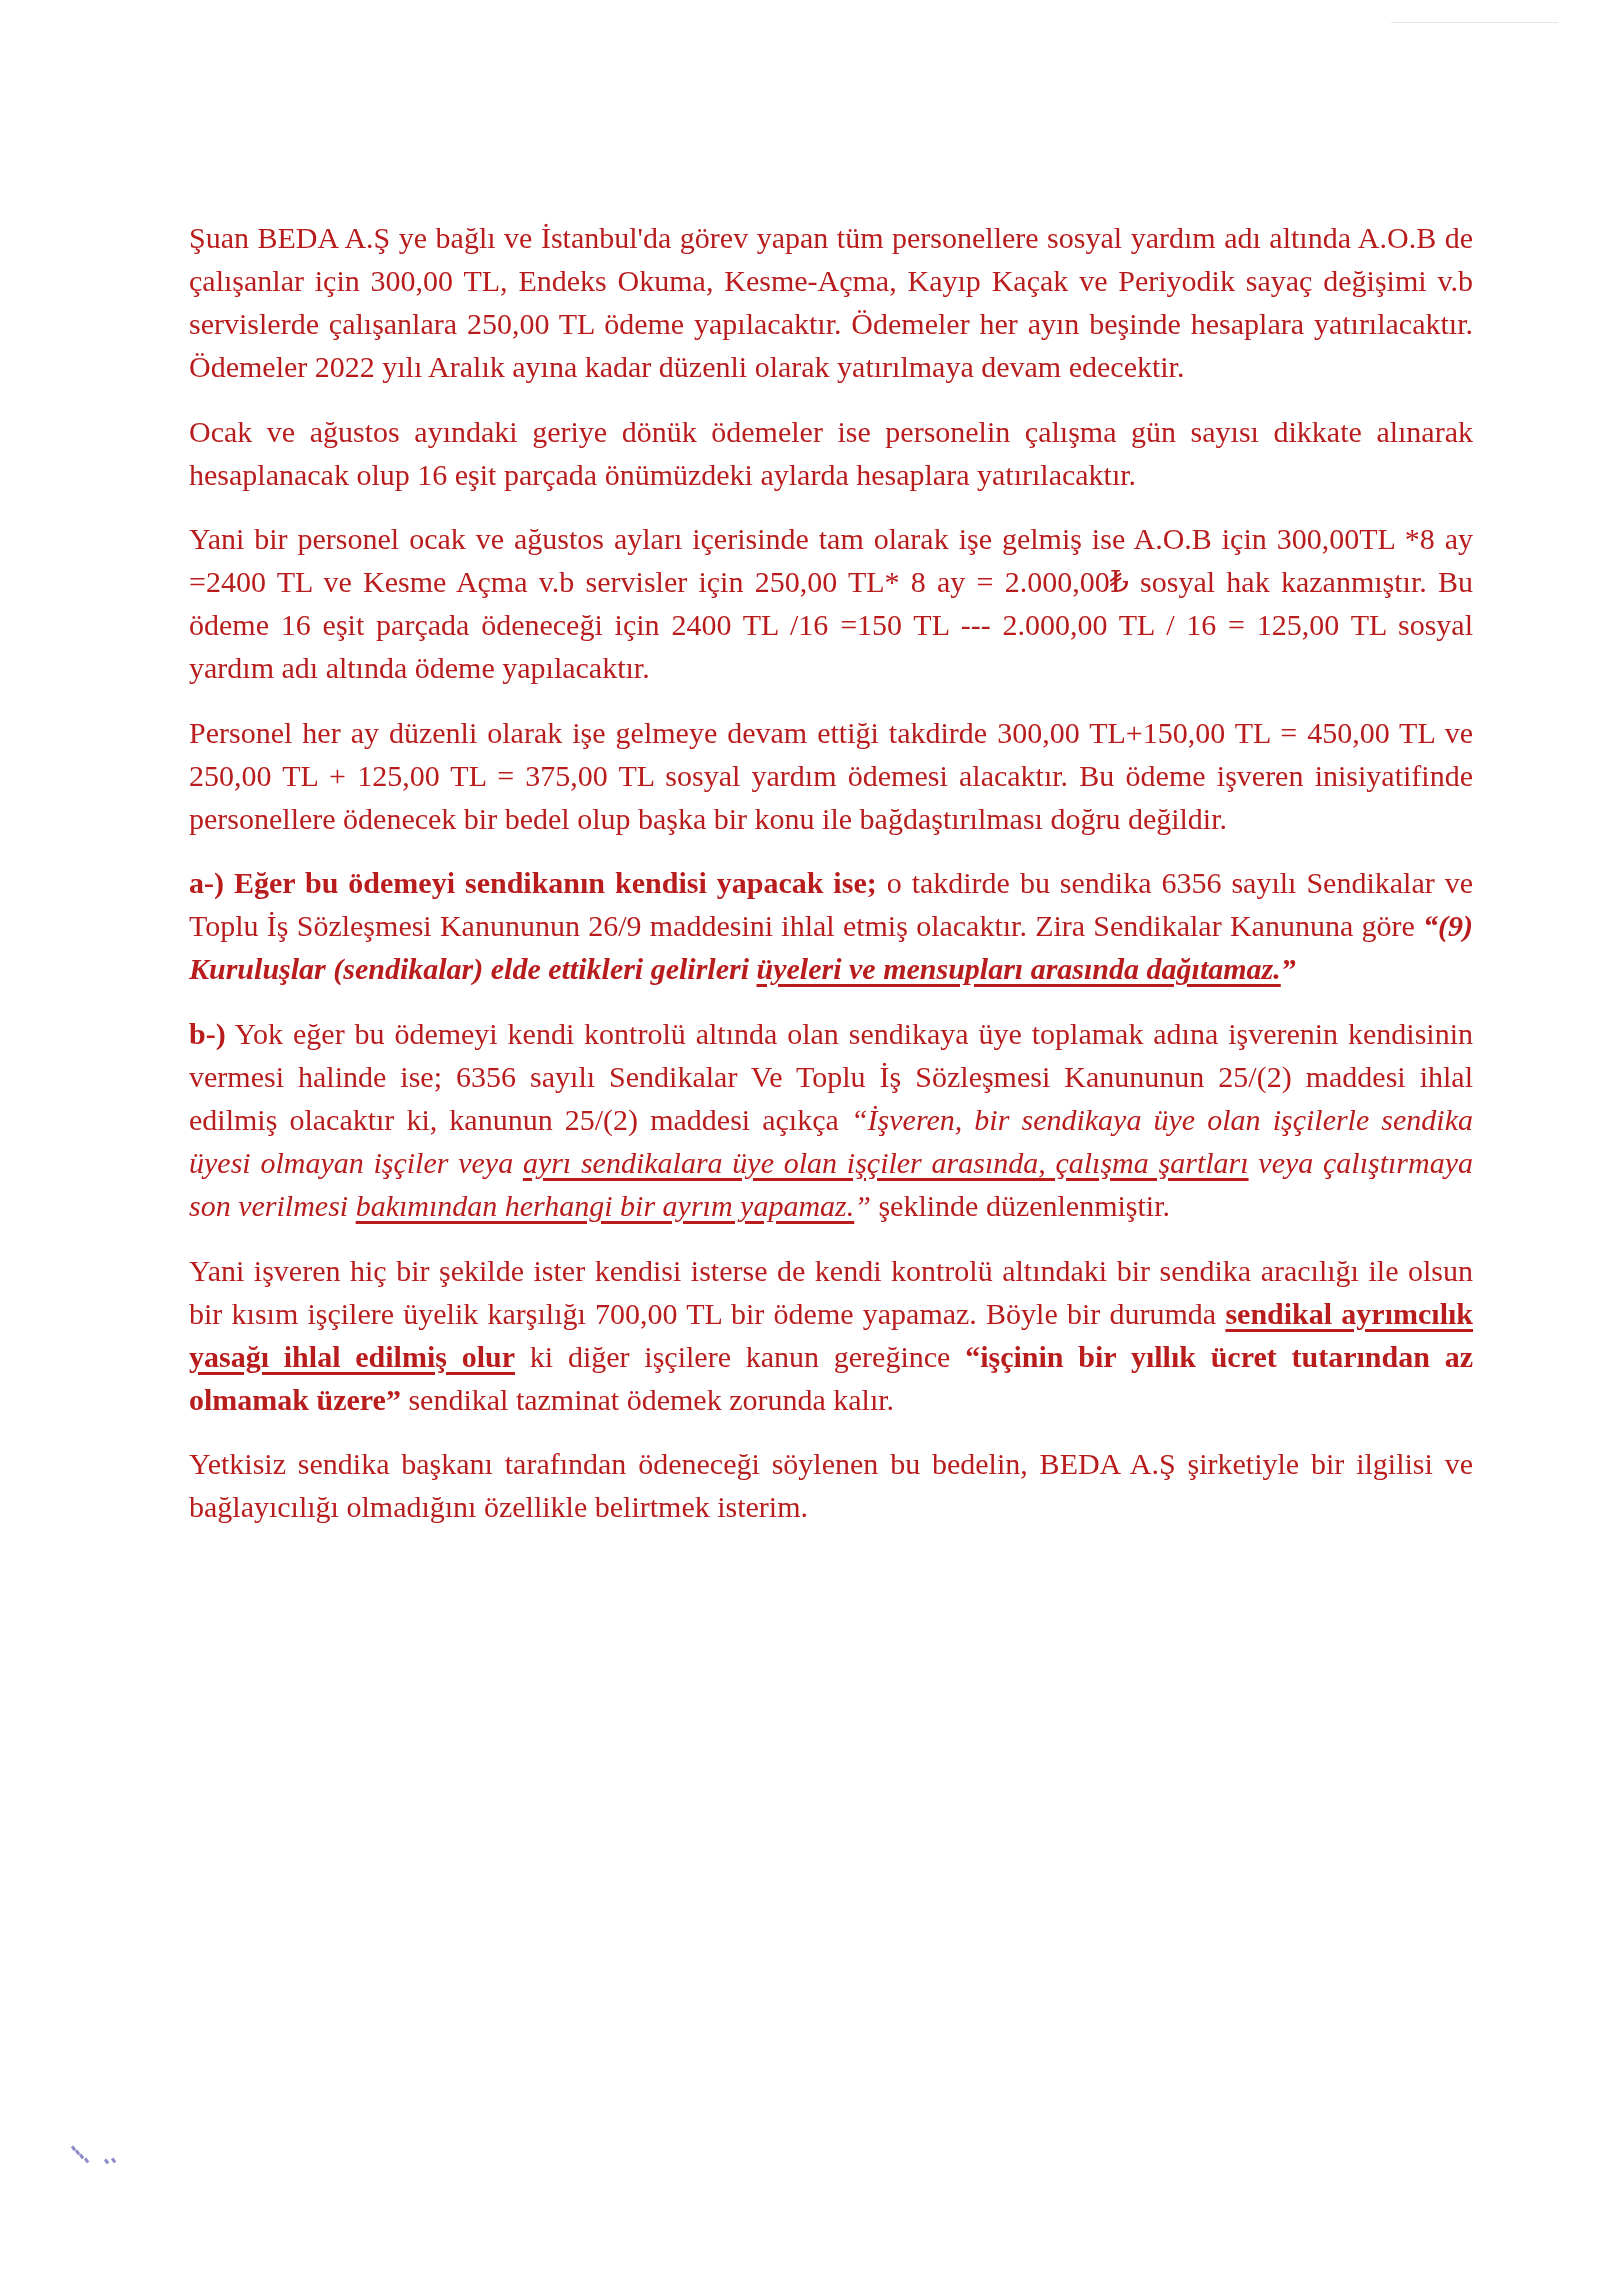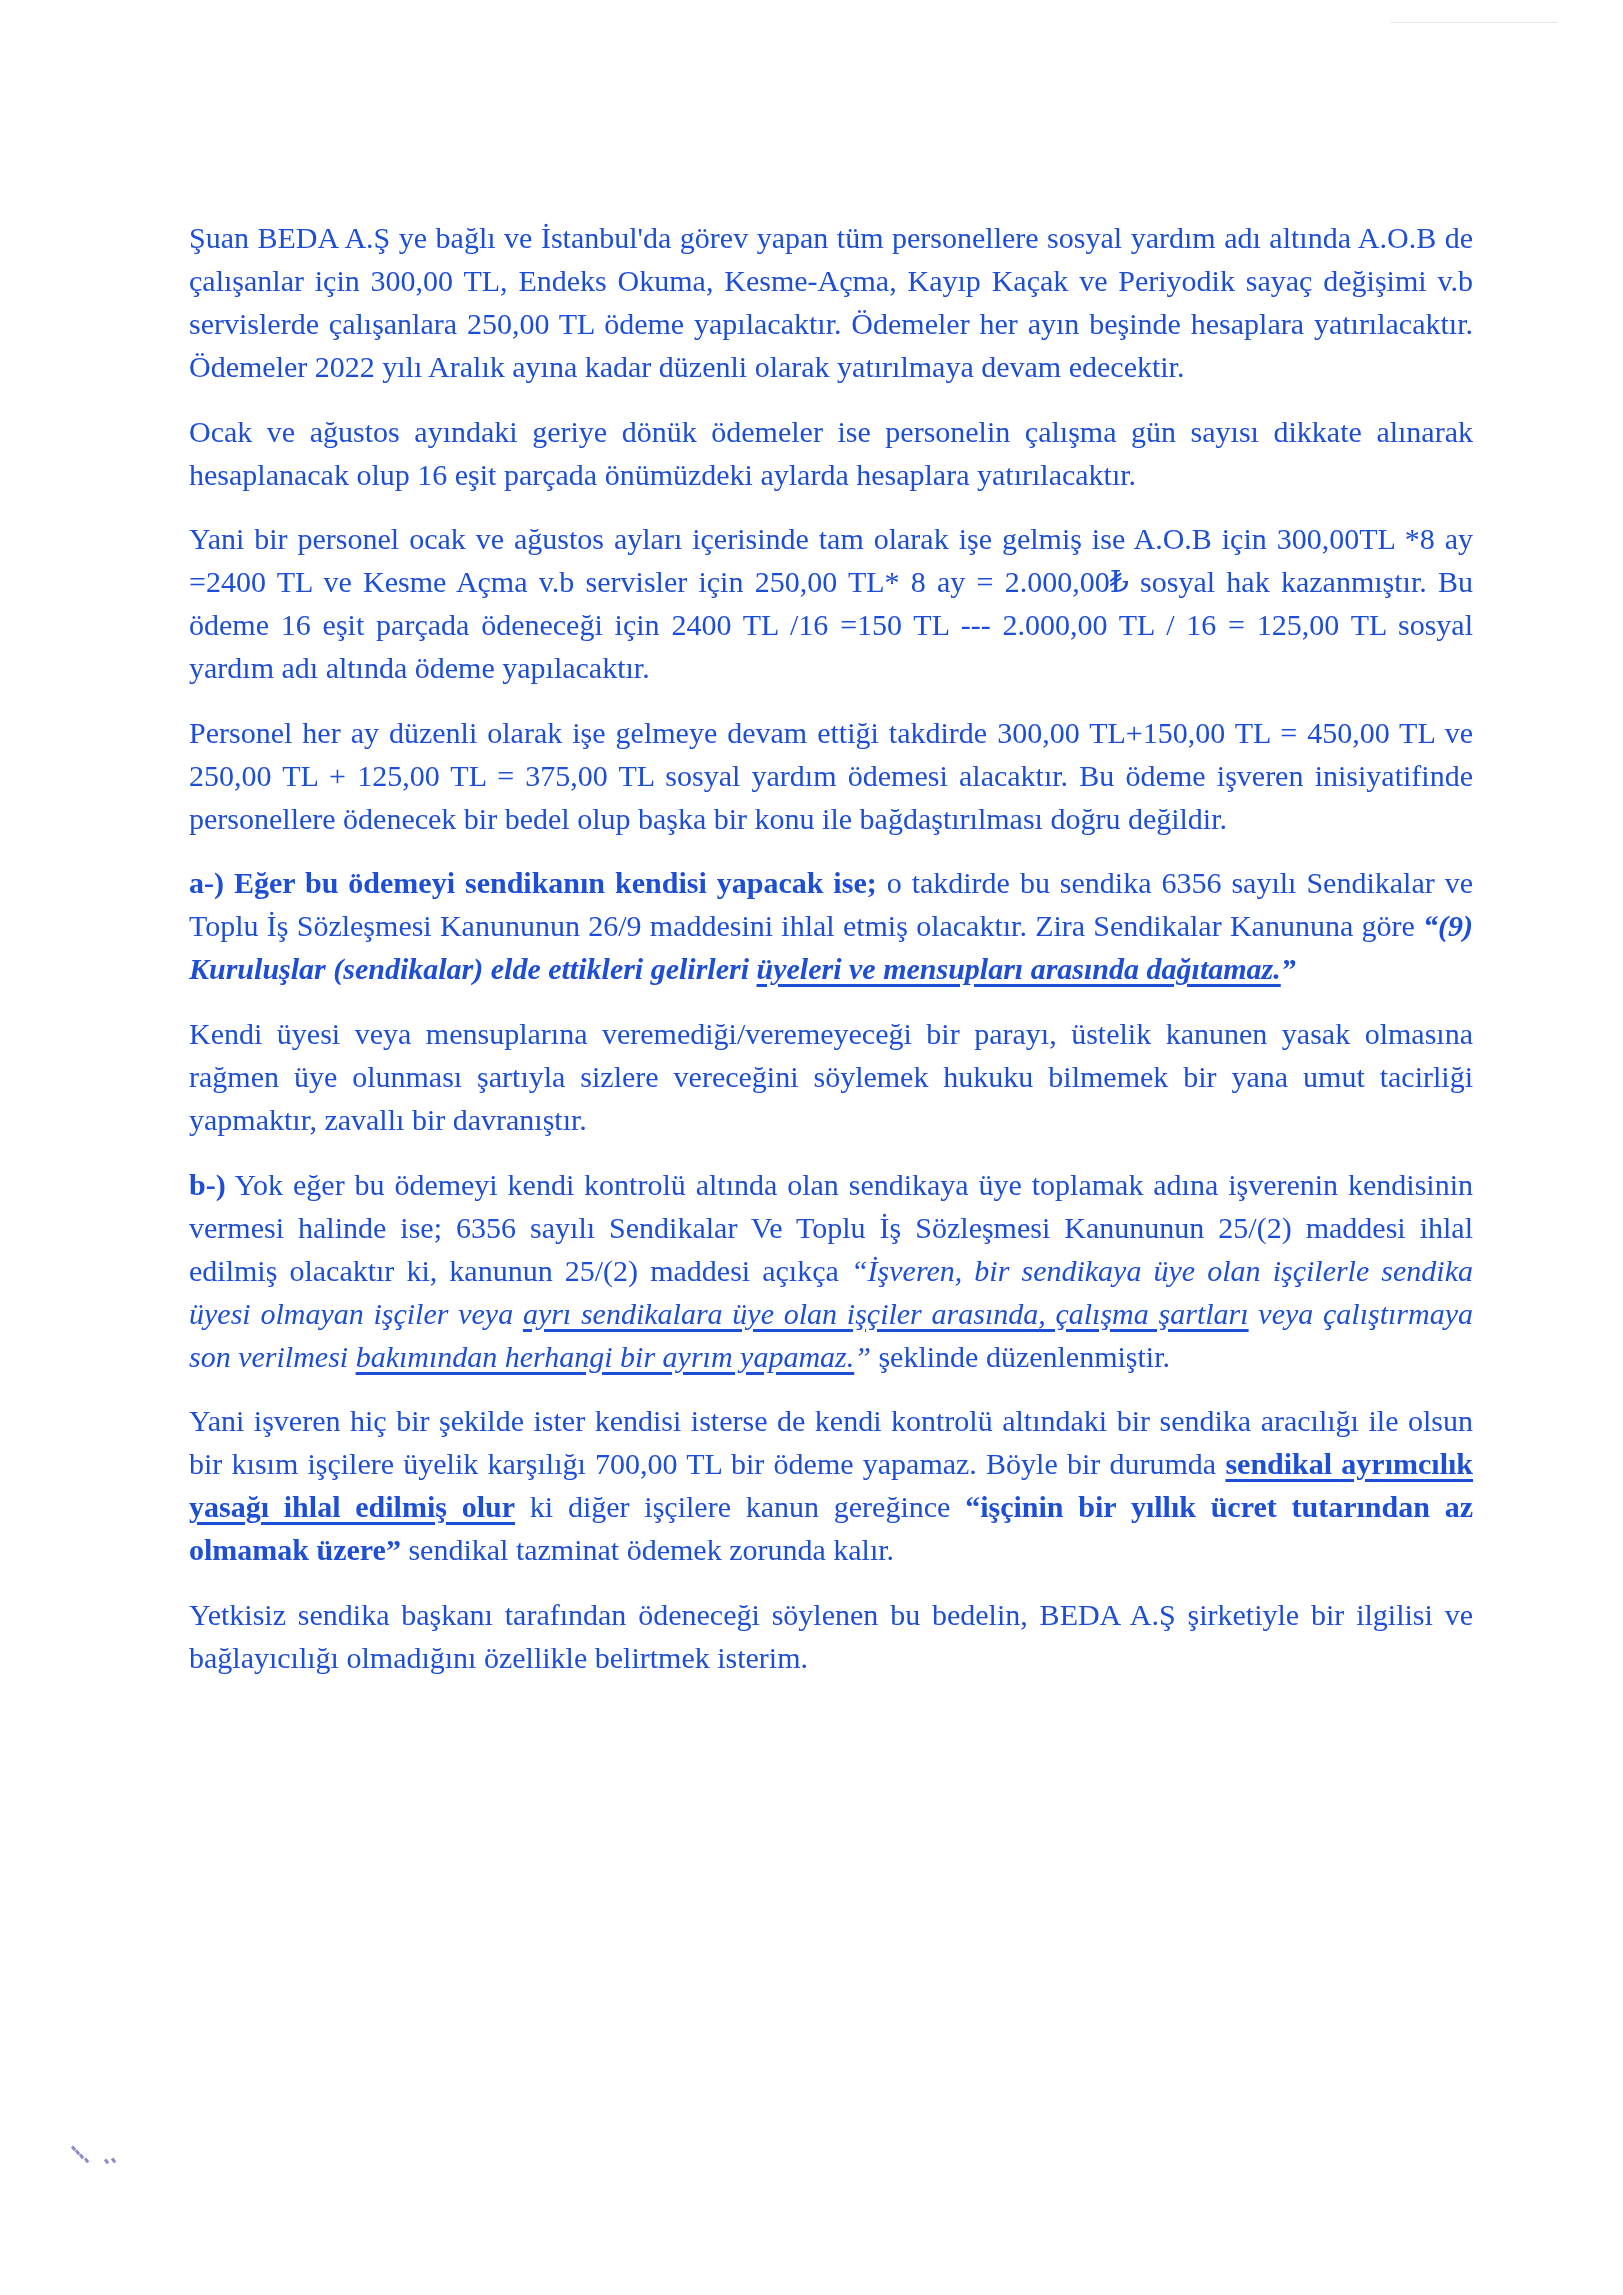--- a/index.html
+++ b/index.html
@@ -5,21 +5,21 @@
   html, body { margin: 0; padding: 0; background: #ffffff; }
   body { width: 1623px; height: 2295px; position: relative; overflow: hidden; }
   .page {
     position: absolute;
     left: 189px;
     top: 216px;
     width: 1284px;
     font-family: "Liberation Serif", "DejaVu Serif", serif;
     font-size: 30px;
     line-height: 43px;
-    color: #1d4ed8;
+    color: #b91c1c;
     text-align: justify;
   }
   .page p { margin: 0 0 21.6px 0; }
   .page p.last { margin-bottom: 5px; }
   .b { font-weight: bold; }
   .i { font-style: italic; }
   .u { text-decoration: underline; text-decoration-thickness: 3.3px; text-underline-offset: 5.2px; }
   .artifact {
     position: absolute;
     left: 71px;
@@ -59,23 +59,20 @@
   <p>
     <span>Yani bir personel ocak ve ağustos ayları içerisinde tam olarak işe gelmiş ise A.O.B için 300,00TL *8 ay =2400 TL ve Kesme Açma v.b servisler için 250,00 TL* 8 ay = 2.000,00₺ sosyal hak kazanmıştır. Bu ödeme 16 eşit parçada ödeneceği için 2400 TL /16 =150 TL  --- 2.000,00 TL / 16 = 125,00 TL sosyal yardım adı altında ödeme yapılacaktır.</span>
   </p>
   <p>
     <span>Personel her ay düzenli olarak işe gelmeye devam ettiği takdirde 300,00 TL+150,00 TL = 450,00 TL ve 250,00 TL + 125,00 TL = 375,00 TL sosyal yardım ödemesi alacaktır. Bu ödeme işveren inisiyatifinde personellere ödenecek bir bedel olup başka bir konu ile bağdaştırılması doğru değildir.</span>
   </p>
   <p>
     <span class="b">a-) Eğer bu ödemeyi sendikanın kendisi yapacak ise;</span><span> o takdirde bu sendika 6356 sayılı Sendikalar ve Toplu İş Sözleşmesi Kanununun 26/9 maddesini ihlal etmiş olacaktır. Zira Sendikalar Kanununa göre </span><span class="b i">“(9) Kuruluşlar (sendikalar) elde ettikleri gelirleri </span><span class="b i u">üyeleri ve mensupları arasında dağıtamaz.</span><span class="b i">”</span>
   </p>
   <p>
-    <span>Kendi üyesi veya mensuplarına veremediği/veremeyeceği bir parayı, üstelik kanunen yasak olmasına rağmen üye olunması şartıyla sizlere vereceğini söylemek hukuku bilmemek bir yana umut tacirliği yapmaktır, zavallı bir davranıştır.</span>
-  </p>
-  <p>
     <span class="b">b-)</span><span> Yok eğer bu ödemeyi kendi kontrolü altında olan sendikaya üye toplamak adına işverenin kendisinin vermesi halinde ise; 6356 sayılı Sendikalar Ve Toplu İş Sözleşmesi Kanununun 25/(2) maddesi ihlal edilmiş olacaktır ki, kanunun 25/(2) maddesi açıkça </span><span class="i">“İşveren, bir sendikaya üye olan işçilerle sendika üyesi olmayan işçiler veya </span><span class="i u">ayrı sendikalara üye olan işçiler arasında, çalışma şartları</span><span class="i"> veya çalıştırmaya son verilmesi </span><span class="i u">bakımından herhangi bir ayrım yapamaz.</span><span class="i">”</span><span> şeklinde düzenlenmiştir.</span>
   </p>
   <p>
     <span>Yani işveren hiç bir şekilde ister kendisi isterse de kendi kontrolü altındaki bir sendika aracılığı ile olsun bir kısım işçilere üyelik karşılığı 700,00 TL bir ödeme yapamaz. Böyle bir durumda </span><span class="b u">sendikal ayrımcılık yasağı ihlal edilmiş olur</span><span> ki diğer işçilere kanun gereğince </span><span class="b">“işçinin bir yıllık ücret tutarından az olmamak üzere”</span><span> sendikal tazminat ödemek zorunda kalır.</span>
   </p>
   <p class="last">
     <span>Yetkisiz sendika başkanı tarafından ödeneceği söylenen bu bedelin, BEDA A.Ş şirketiyle bir ilgilisi ve bağlayıcılığı olmadığını özellikle belirtmek isterim.</span>
   </p>
 </div>
 

